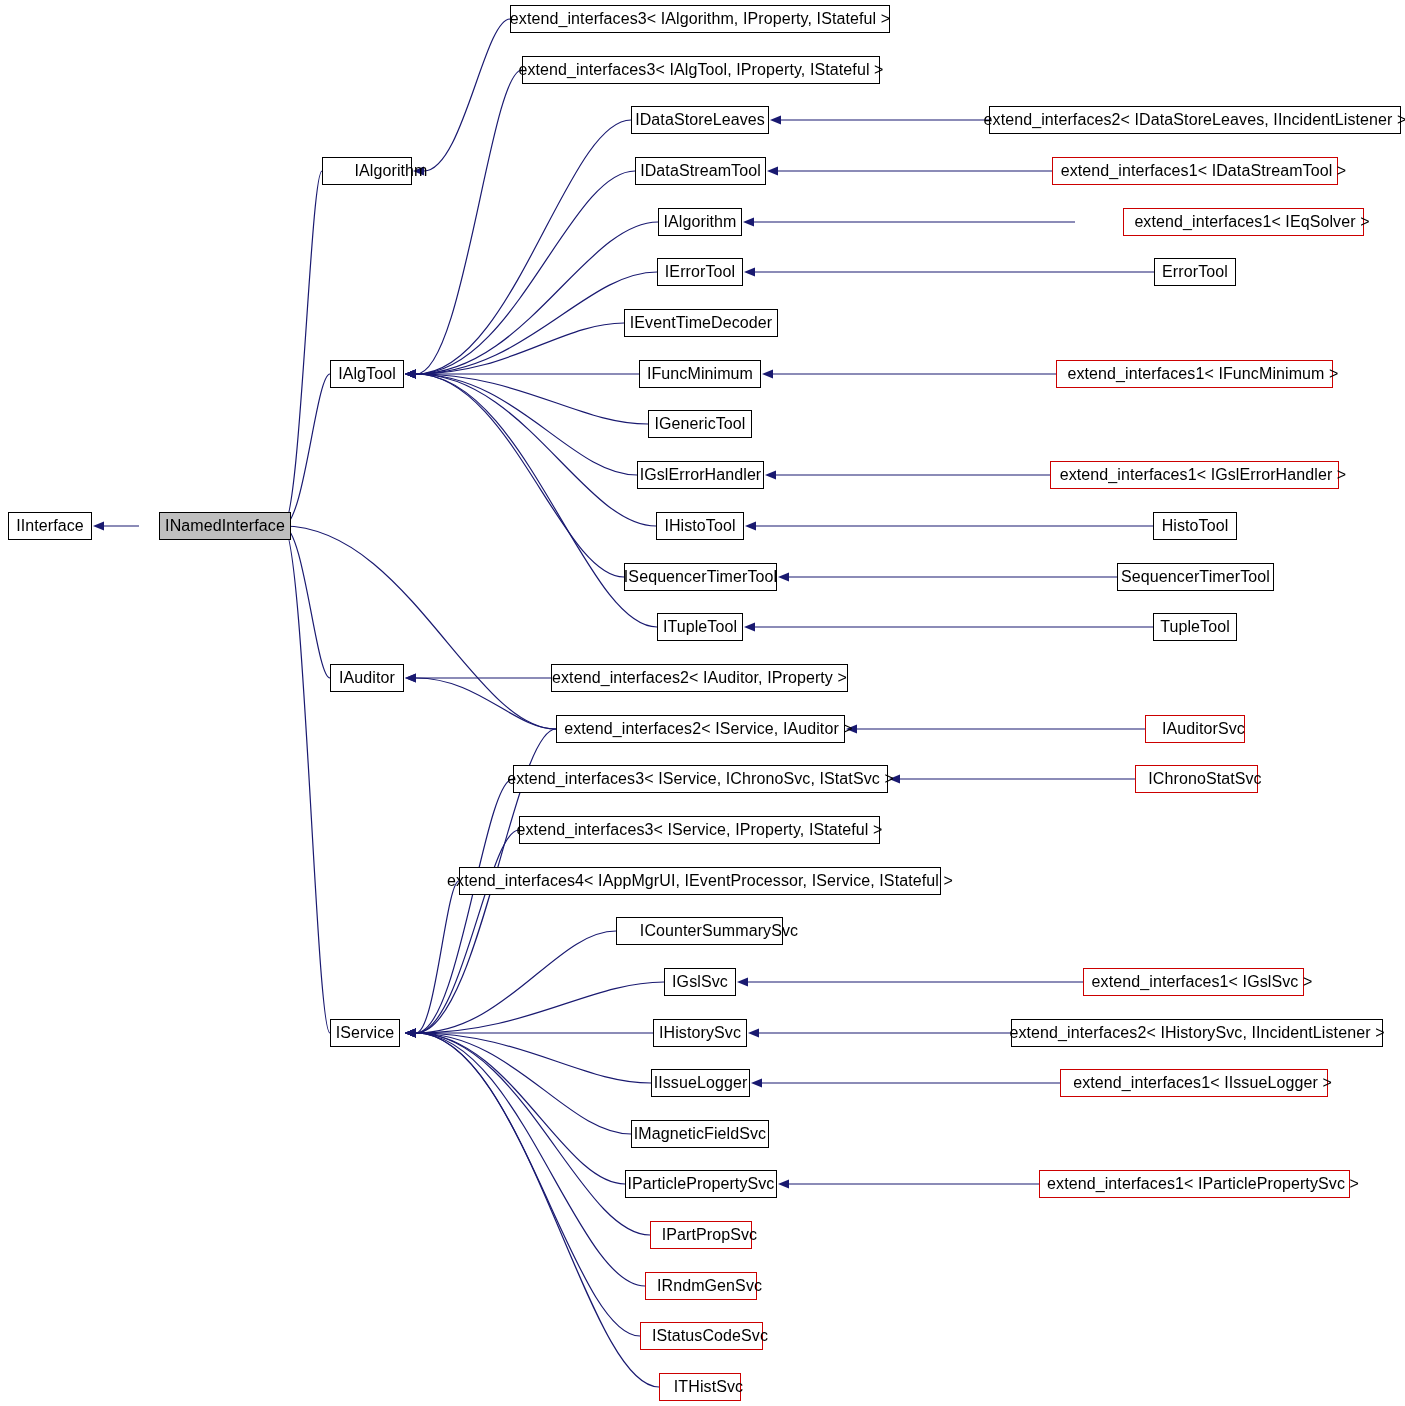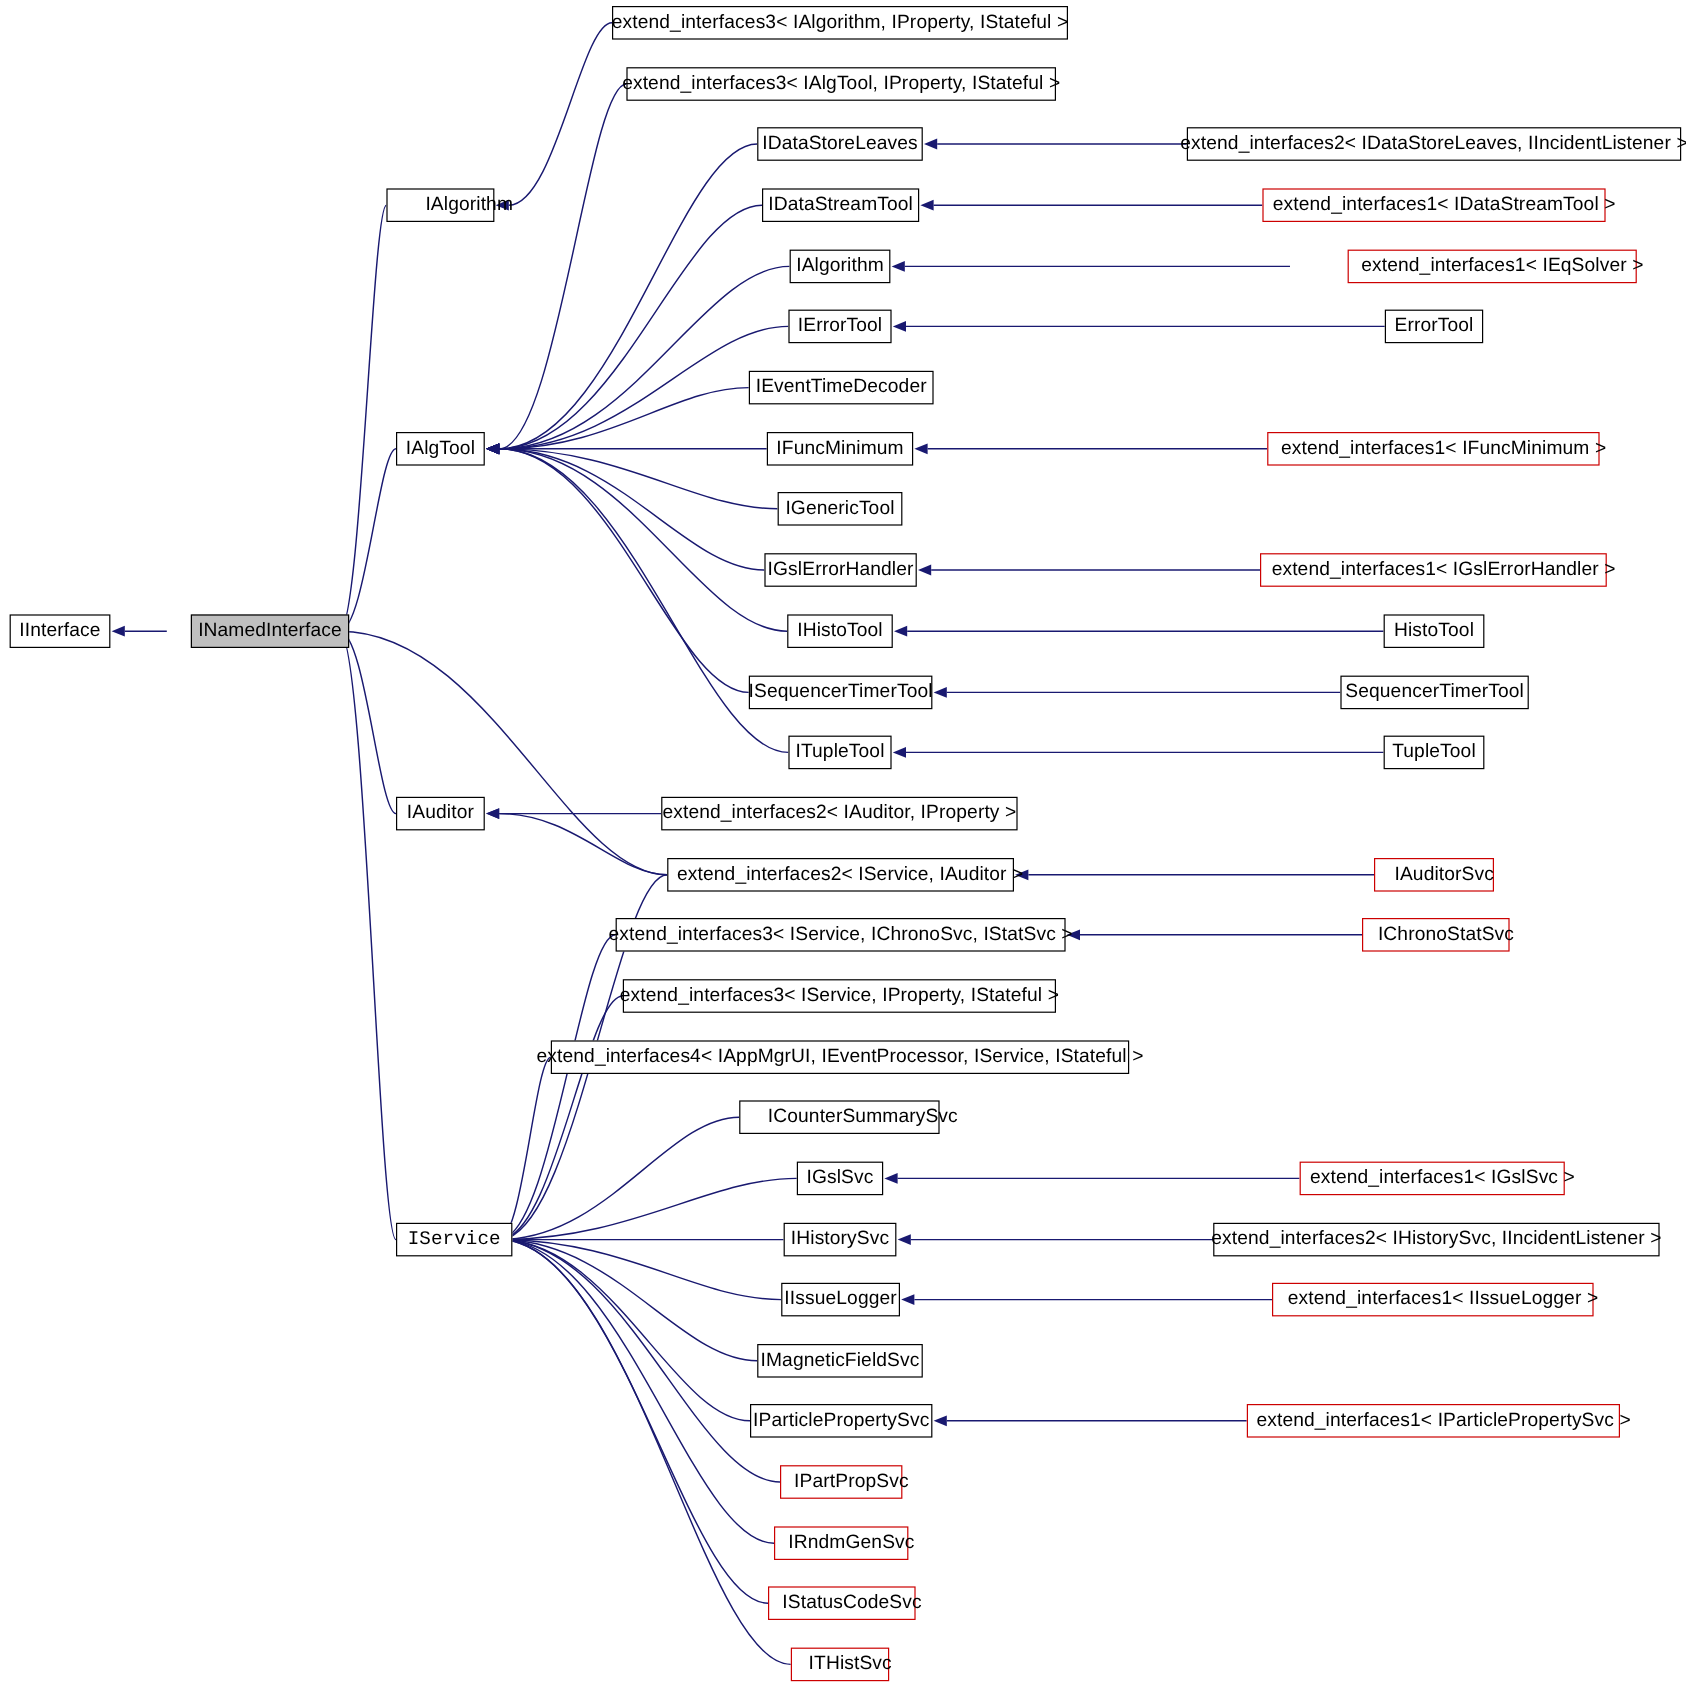--- a/index.html
+++ b/index.html
@@ -229,21 +229,21 @@
       </div>
       <div class="nodebox" style="left: 322px; top: 157px; width: 90px; padding-left: 48px;">
         <span>IAlgorithm</span>
       </div>
       <div class="nodebox" style="left: 330px; top: 360px; width: 74px;">
         <span>IAlgTool</span>
       </div>
       <div class="nodebox" style="left: 330px; top: 664px; width: 74px;">
         <span>IAuditor</span>
       </div>
-      <div class="nodebox" style="left: 330px; top: 1019px; width: 97px; font-family: Liberation Mono, monospace;">
+      <div class="nodebox" style="left: 330px; top: 1019px; width: 70px;">
         <span>IService</span>
       </div>
       <div class="nodebox" style="left: 510px; top: 5px; width: 380px;">
         <span>extend_interfaces3&lt; IAlgorithm, IProperty, IStateful &gt;</span>
       </div>
       <div class="nodebox" style="left: 522px; top: 56px; width: 358px;">
         <span>extend_interfaces3&lt; IAlgTool, IProperty, IStateful &gt;</span>
       </div>
       <div class="nodebox" style="left: 631px; top: 106px; width: 138px;">
         <span>IDataStoreLeaves</span>

